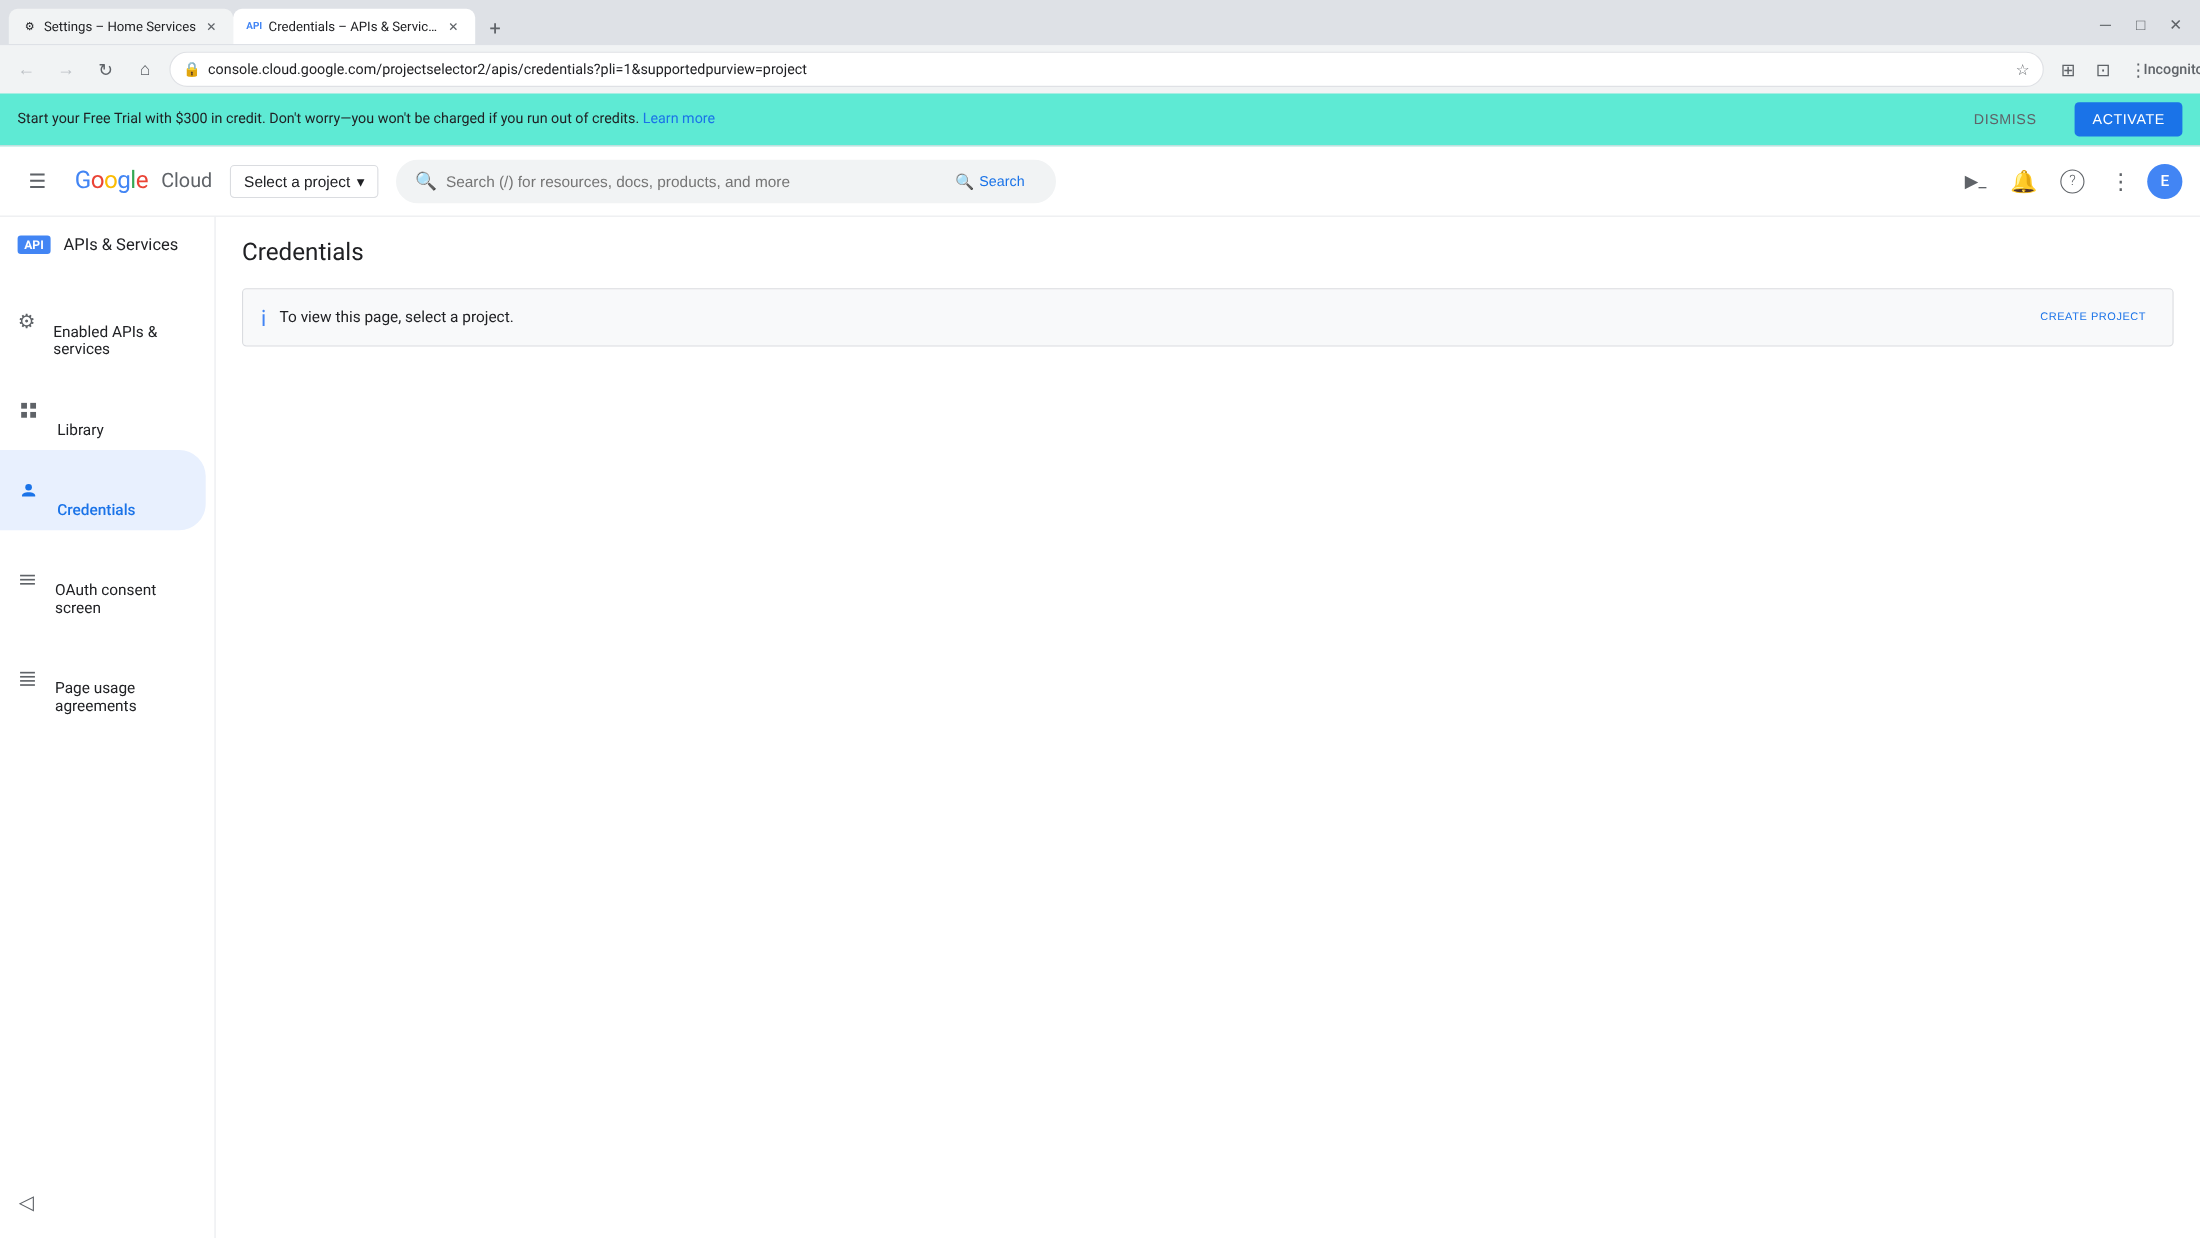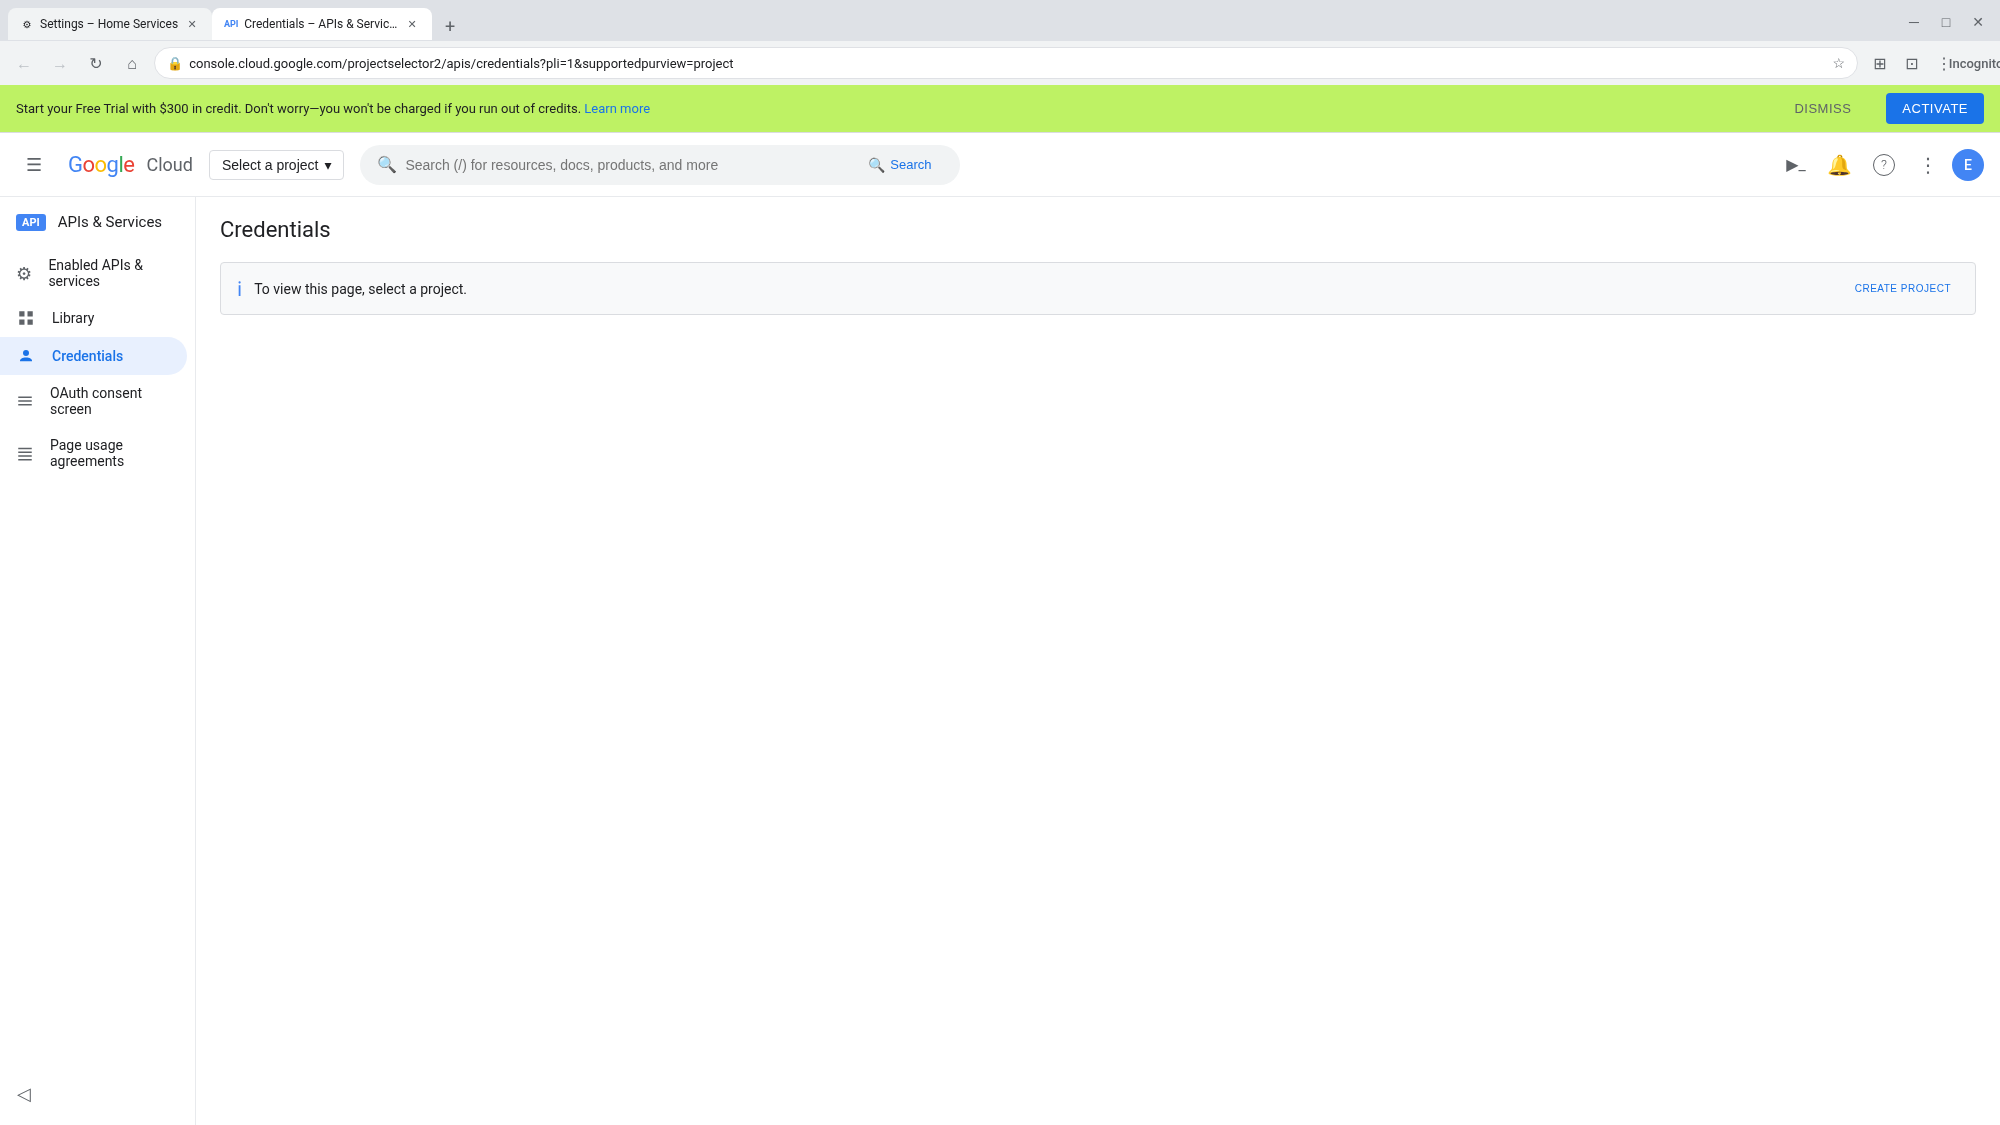--- a/index.html
+++ b/index.html
@@ -18,21 +18,21 @@
     .browser-toolbar { background: #f1f3f4; display: flex; align-items: center; padding: 6px 10px; gap: 8px; border-top: 1px solid #dee1e6; }
     .nav-btn { width: 28px; height: 28px; border-radius: 50%; display: flex; align-items: center; justify-content: center; cursor: pointer; color: #5f6368; font-size: 16px; }
     .nav-btn.disabled { color: #bdc1c6; cursor: default; }
     .address-bar { flex: 1; display: flex; align-items: center; background: #fff; border-radius: 20px; padding: 4px 12px; gap: 6px; border: 1px solid #dfe1e5; height: 32px; }
     .address-lock { color: #5f6368; font-size: 13px; }
     .address-text { flex: 1; font-size: 13px; color: #202124; overflow: hidden; text-overflow: ellipsis; white-space: nowrap; }
     .toolbar-icons { display: flex; align-items: center; gap: 4px; }
     .toolbar-icon-btn { width: 28px; height: 28px; border-radius: 50%; display: flex; align-items: center; justify-content: center; cursor: pointer; color: #5f6368; font-size: 16px; }
 
     
-    .info-banner { background: #bef264; display: flex; align-items: center; padding: 8px 16px; gap: 8px; font-size: 13px; color: #202124; border-bottom: 1px solid #dadce0; }
+    .info-banner { background: #5eead4; display: flex; align-items: center; padding: 8px 16px; gap: 8px; font-size: 13px; color: #202124; border-bottom: 1px solid #dadce0; }
     .info-banner-text { flex: 1; }
     .info-banner a { color: #1a73e8; text-decoration: none; }
     .dismiss-btn { background: none; border: none; color: #5f6368; font-size: 13px; font-weight: 500; cursor: pointer; padding: 6px 12px; border-radius: 4px; text-transform: uppercase; letter-spacing: 0.5px; }
     .activate-btn { background: #1a73e8; color: #fff; border: none; border-radius: 4px; padding: 8px 16px; font-size: 13px; font-weight: 500; cursor: pointer; text-transform: uppercase; letter-spacing: 0.5px; margin-left: 15px; }
 
     
     .app-header { display: flex; align-items: center; padding: 0 16px; height: 64px; border-bottom: 1px solid #e8eaed; gap: 16px; }
     .menu-btn { width: 36px; height: 36px; border-radius: 50%; display: flex; align-items: center; justify-content: center; cursor: pointer; color: #5f6368; font-size: 18px; }
     .logo-area { display: flex; align-items: center; gap: 8px; text-decoration: none; }
     .g-red { color: #ea4335; }
@@ -53,21 +53,21 @@
 
     
     .sidebar { width: 196px; flex-shrink: 0; border-right: 1px solid #e8eaed; padding: 8px 0; overflow-y: auto; }
     .sidebar-brand { display: flex; align-items: center; gap: 12px; padding: 8px 16px 16px; }
     .api-badge { background: #4285f4; color: #fff; font-size: 11px; font-weight: 700; padding: 2px 6px; border-radius: 3px; }
     .sidebar-brand-title { font-size: 15px; color: #202124; font-weight: 400; }
     .sidebar-item { display: flex; align-items: center; gap: 16px; padding: 10px 16px; cursor: pointer; color: #202124; font-size: 14px; border-radius: 0 24px 24px 0; margin-right: 8px; }
     .sidebar-item.active { background: #e8f0fe; color: #1a73e8; font-weight: 500; }
     .sidebar-item .item-icon { font-size: 18px; color: #5f6368; width: 20px; display: flex; align-items: center; justify-content: center; }
     .sidebar-item.active .item-icon { color: #1a73e8; }
-    .sidebar-item-label { font-size: 14px; }
+    .sidebar-item-label { font-size: 14px; margin-top: 37px; }
 
     
     .content-area { flex: 1; overflow-y: auto; padding: 20px 24px; }
     .page-title { font-size: 22px; font-weight: 400; color: #202124; margin-bottom: 20px; }
 
     
     .info-notice { display: flex; align-items: center; background: #f8f9fa; border: 1px solid #dadce0; border-radius: 4px; padding: 12px 16px; gap: 12px; }
     .info-notice-icon { color: #4285f4; font-size: 20px; flex-shrink: 0; }
     .info-notice-text { flex: 1; font-size: 14px; color: #202124; }
     .create-project-btn { color: #1a73e8; font-size: 10px; font-weight: 500; text-transform: uppercase; letter-spacing: 0.5px; background: none; border: none; cursor: pointer; padding: 4px 8px; border-radius: 4px; }

